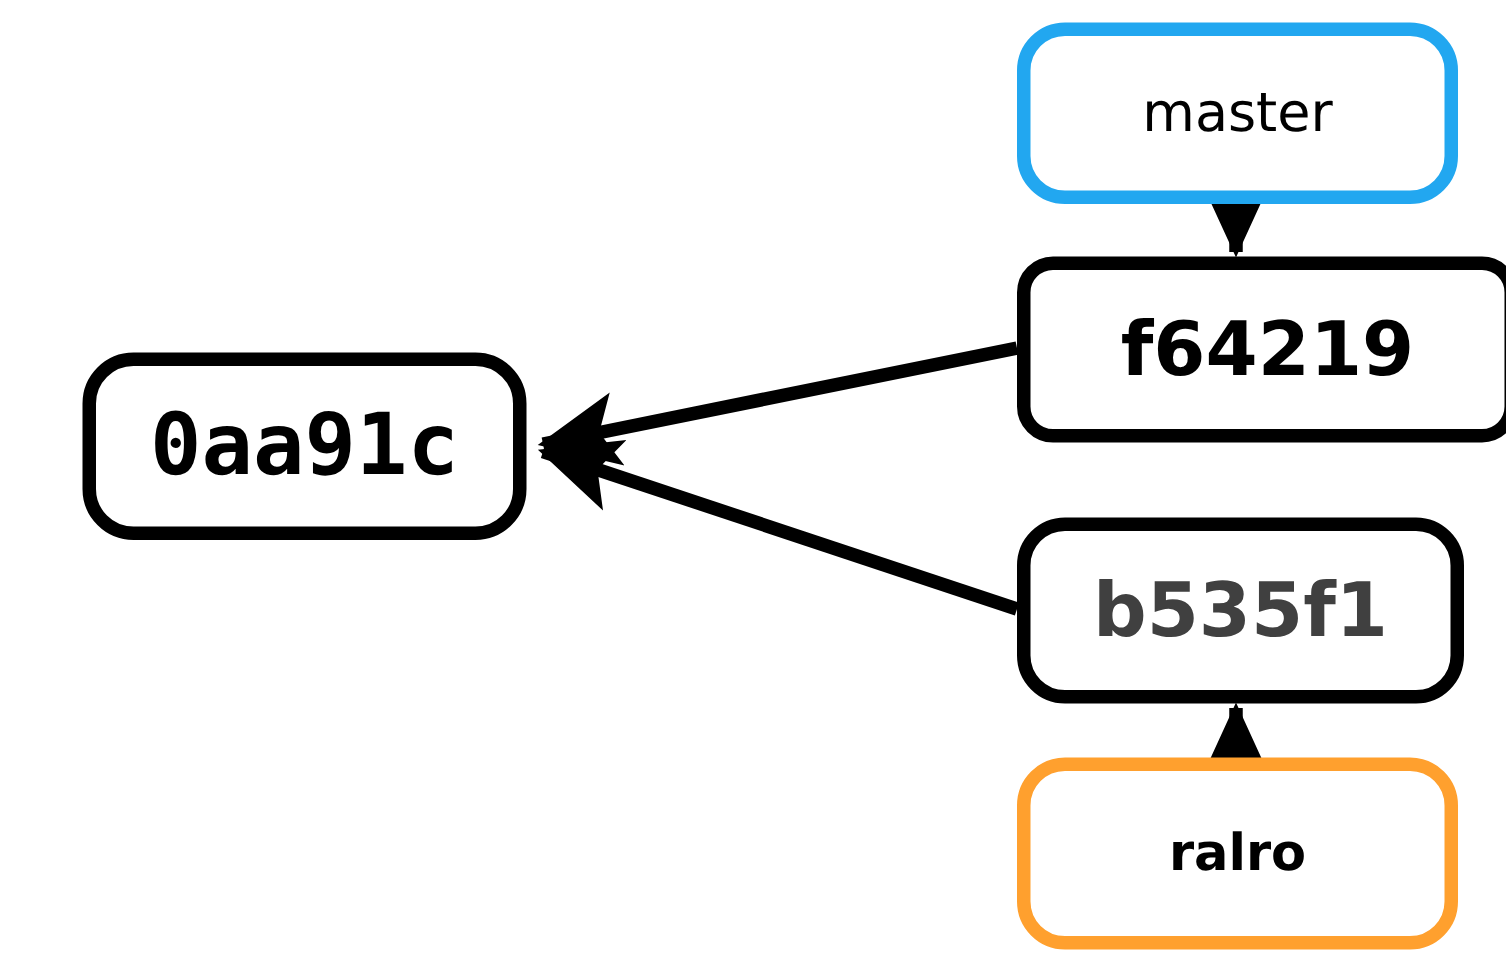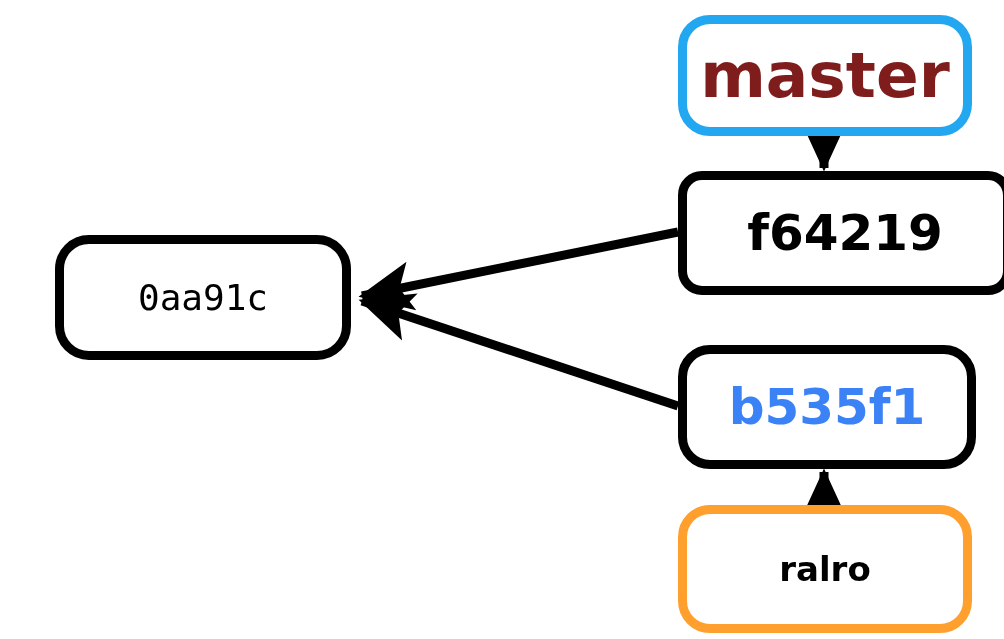--- a/index.html
+++ b/index.html
@@ -55,37 +55,37 @@
 
   
   #node-0aa91c {
     left: 55px;  top: 235px;
     width: 296px; height: 125px;
     border-width: 9px;
     border-radius: 34px;
   }
   #node-0aa91c .node-label {
     font-family: "DejaVu Sans Mono", monospace;
-    font-weight: normal;
-    font-size: 36px;
+    font-weight: bold;
+    font-size: 57px;
     color: #000000;
     letter-spacing: 0px;
   }
 
   #node-master {
     left: 678px; top: 15px;
     width: 294px; height: 121px;
     border-width: 9px;
     border-radius: 32px;
   }
   #node-master .node-label {
     font-family: "DejaVu Sans", sans-serif;
-    font-weight: bold;
-    font-size: 63px;
-    color: #7f1d1d;
+    font-weight: normal;
+    font-size: 36px;
+    color: #000000;
   }
 
   #node-f64219 {
     left: 678px; top: 171px;
     width: 334px; height: 124px;
     border-width: 9px;
     border-radius: 24px;
   }
   #node-f64219 .node-label {
     font-family: "DejaVu Sans", sans-serif;
@@ -97,21 +97,21 @@
   #node-b535f1 {
     left: 678px; top: 345px;
     width: 298px; height: 124px;
     border-width: 9px;
     border-radius: 32px;
   }
   #node-b535f1 .node-label {
     font-family: "DejaVu Sans", sans-serif;
     font-weight: bold;
     font-size: 50px;
-    color: #3b82f6;
+    color: #404040;
   }
 
   #node-ralro {
     left: 678px; top: 505px;
     width: 294px; height: 128px;
     border-width: 9px;
     border-radius: 32px;
   }
   #node-ralro .node-label {
     font-family: "DejaVu Sans", sans-serif;

